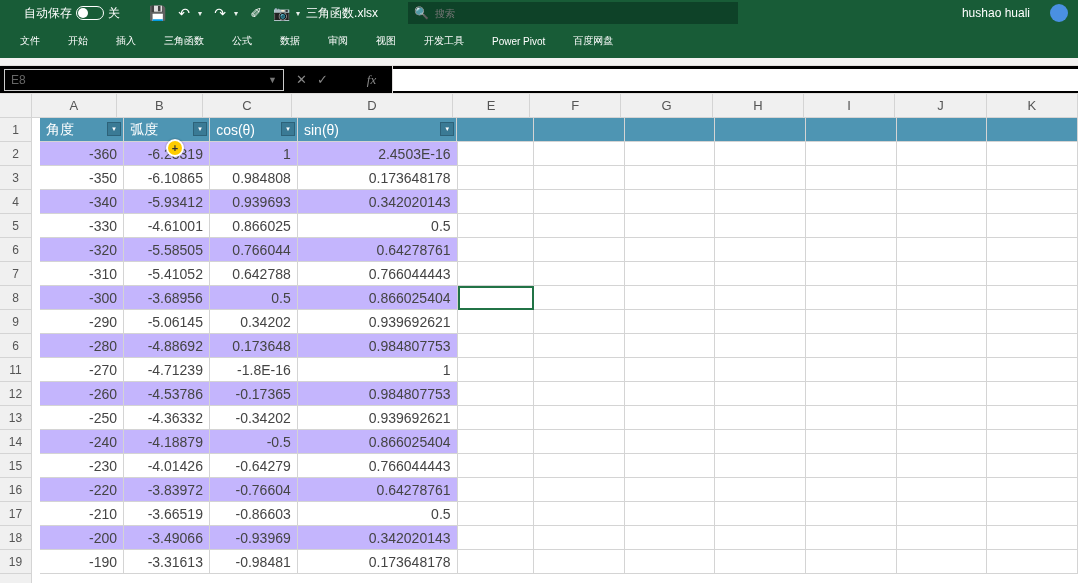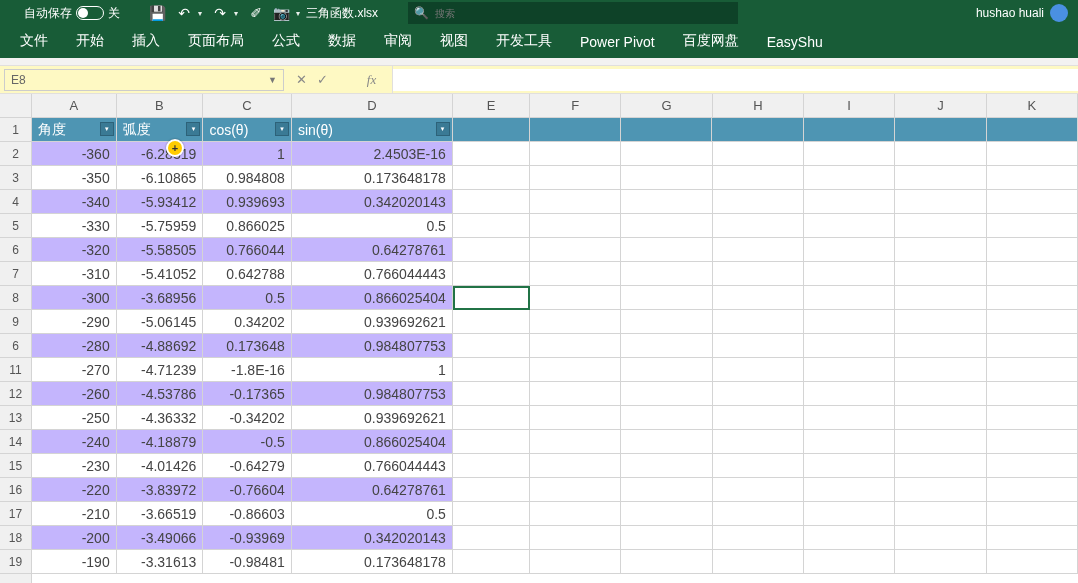--- a/index.html
+++ b/index.html
@@ -7,41 +7,41 @@
 .titlebar { background:#185c37; height:26px; display:flex; align-items:center; color:#fff; font-size:12px;}
 .autosave { padding:0 24px; display:flex; align-items:center; gap:4px;}
 .autosave .toggle { width:28px; height:14px; border:1px solid #fff; border-radius:7px; position:relative;}
 .autosave .toggle::after { content:""; width:10px; height:10px; border-radius:50%; background:#fff; position:absolute; left:1px; top:1px;}
 .qat { display:flex; align-items:center; gap:10px; padding:0 6px;}
 .qat .ico { width:16px; height:16px; display:flex; align-items:center; justify-content:center; font-size:14px;}
 .tri { font-size:8px; opacity:.9; margin-left:-4px;}
 .filename { flex:0 0 auto; font-size:12px;}
 .searchwrap { margin-left:30px; display:flex; align-items:center; background:#0e4228; height:22px; width:330px; padding:0 6px; gap:6px; color:#a9c6b6;}
 .searchwrap input { background:transparent; border:none; outline:none; color:#84cc16; font-size:10px; width:100%;}
-.userarea { margin-left:auto; padding:0 10px; font-size:12px; display:flex; align-items:center; gap:6px;}
+.userarea { margin-left:auto; padding:0 10px; font-size:12px; display:flex; align-items:center; gap:20px;}
 .avatar { width:18px; height:18px; border-radius:50%; background:#4a90e2;}
-.ribbon-tabs { background:#185c37; height:32px; display:flex; align-items:flex-end; padding:0 6px; color:#fff; font-size:14px;}
+.ribbon-tabs { background:#185c37; height:32px; display:flex; align-items:center; padding:0 6px; color:#fff; font-size:10px;}
 .ribbon-tabs .tab { padding:6px 14px 8px; cursor:pointer;}
 .ribbon-body { height:8px; background:#f3f2f1; border-bottom:1px solid #e1dfdd;}
-.name-fx-bar { height:28px; display:flex; align-items:center; border-bottom:1px solid #e1dfdd; font-size:12px; color:#666; background:#fef9c3;}
+.name-fx-bar { height:28px; display:flex; align-items:center; border-bottom:1px solid #e1dfdd; font-size:12px; color:#666; background:#000000;}
 .namebox { width:280px; height:22px; border:1px solid #ccc; margin:0 4px; padding:0 6px; display:flex; align-items:center; justify-content:space-between;}
 .namebox .drop { font-size:9px; color:#777;}
 .fxicons { display:flex; align-items:center; gap:10px; padding:0 8px; color:#888; border-right:1px solid #e1dfdd; height:100%;}
 .fxicons span { font-size:13px;}
 .fxlabel { padding:0 8px; font-style:italic; font-family:"Cambria Math",serif;margin-left:21px;}
 .formula-input { flex:1; height:22px; border:none; outline:none; padding:0 4px;}
 .grid { display:flex; height:calc(583px - 26px - 32px - 8px - 28px); overflow:hidden;}
 .rowhdrs { width:32px; background:#f0f0f0; border-right:1px solid #d4d4d4;}
 .corner { height:24px; border-bottom:1px solid #d4d4d4; background:#f0f0f0;}
 .rowhdr { height:24px; border-bottom:1px solid #d4d4d4; display:flex; align-items:center; justify-content:center; font-size:12px; color:#555;}
 .sheet { flex:1; overflow:hidden;}
 .colhdrs { display:flex; height:24px; background:#f0f0f0;}
 .colhdr { border-right:1px solid #d4d4d4; border-bottom:1px solid #d4d4d4; display:flex; align-items:center; justify-content:center; font-size:13px; color:#555;}
 .w-a{width:88px}.w-b{width:90px}.w-c{width:92px}.w-d{width:168px}.w-e{width:80px}.w-rest{width:95px}
-.row { display:flex; height:24px;}
+.row { display:flex; height:24px;padding-left:8px;}
 .cell { border-right:1px solid #d4d4d4; border-bottom:1px solid #d4d4d4; display:flex; align-items:center; padding:0 6px; font-size:14px; color:#444;}
 .cell.num { justify-content:flex-end;}
 .tblhdr .cell { background:#4e95b3; color:#fff; font-weight:400; justify-content:flex-start; position:relative; padding-left:6px; padding-right:18px;}
 .tblhdr .filter { position:absolute; right:2px; top:4px; width:14px; height:14px; background:#3a7a95; border:1px solid #2d6279; display:flex; align-items:center; justify-content:center; font-size:7px; color:#fff;}
 .band { background:#c4b5fd;}
 .active-cell { border:2px solid #217346 !important; background:#fff;}
 .cursor-badge { position:absolute; width:18px; height:18px; border-radius:50%; background:#ffcc00; border:2px solid #fff; box-shadow:0 0 2px rgba(0,0,0,.4); display:flex; align-items:center; justify-content:center; font-size:11px; color:#333; font-weight:bold; pointer-events:none;}
 </style>
 </head>
 <body>
@@ -70,29 +70,28 @@
   <div class="userarea">
     <span>hushao huali</span>
     <span class="avatar"></span>
   </div>
 </div>
 
 <div class="ribbon-tabs" id="ribbonTabs">
     <div class="tab">文件</div>
     <div class="tab">开始</div>
     <div class="tab">插入</div>
-    <div class="tab">页面布局</div>
+    <div class="tab">三角函数</div>
     <div class="tab">公式</div>
     <div class="tab">数据</div>
     <div class="tab">审阅</div>
     <div class="tab">视图</div>
     <div class="tab">开发工具</div>
     <div class="tab">Power Pivot</div>
     <div class="tab">百度网盘</div>
-    <div class="tab">EasyShu</div>
   </div>
 <div class="ribbon-body"></div>
 
 <div class="name-fx-bar">
   <div class="namebox">
     <span>E8</span>
     <span class="drop">▼</span>
   </div>
   <div class="fxicons">
     <span>✕</span>
@@ -189,21 +188,21 @@
           <div class="cell w-e"></div>
           <div class="cell w-rest"></div>
           <div class="cell w-rest"></div>
           <div class="cell w-rest"></div>
           <div class="cell w-rest"></div>
           <div class="cell w-rest"></div>
           <div class="cell w-rest"></div>
         </div>
         <div class="row">
           <div class="cell num w-a">-330</div>
-          <div class="cell num w-b">-5.75959</div>
+          <div class="cell num w-b">-4.61001</div>
           <div class="cell num w-c">0.866025</div>
           <div class="cell num w-d">0.5</div>
           <div class="cell w-e"></div>
           <div class="cell w-rest"></div>
           <div class="cell w-rest"></div>
           <div class="cell w-rest"></div>
           <div class="cell w-rest"></div>
           <div class="cell w-rest"></div>
           <div class="cell w-rest"></div>
         </div>

